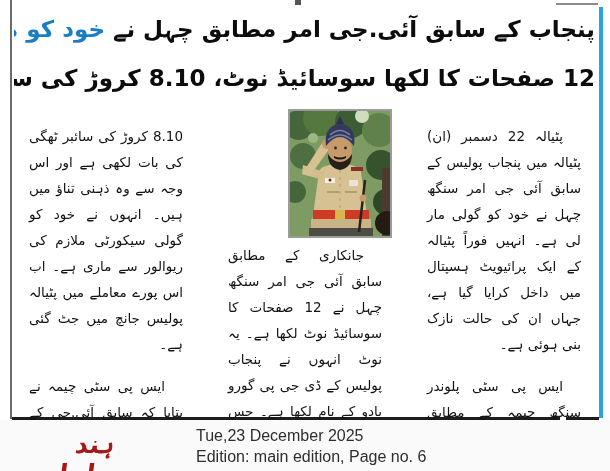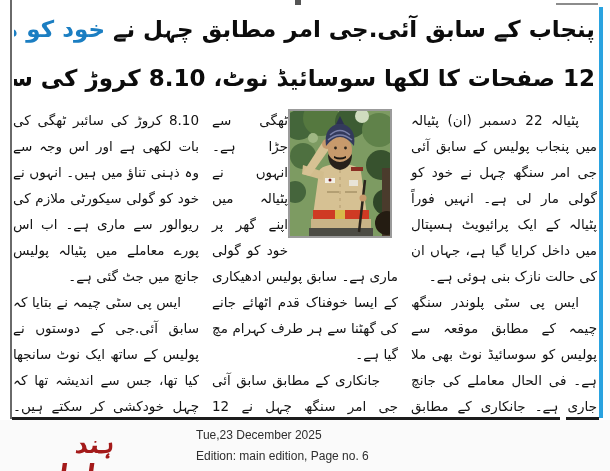--- a/index.html
+++ b/index.html
@@ -26,39 +26,39 @@
 
   
   .body-cols {
     position:absolute; top:107px; left:13px; right:13px; height:313px;
     display:flex; gap:13px; direction:rtl; overflow:hidden;
   }
   .col {
     flex:1 1 0; min-width:0; text-align:justify; color:#131313;
     font-size:13.5px; line-height:26px;
   }
-  .col p { margin:0; }
+  .col p { margin:16px; }
   .col p.ind { text-indent:18px; }
 
   
   .photo-wrap {
     float:right; width:102px; height:127px; margin:2px 6px 4px 0;
     border:1px solid #9b9b9b; box-sizing:content-box; background:#7d9b62;
   }
   .photo-wrap svg { display:block; }
 
   
   .footer { position:absolute; left:0; top:420px; width:610px; height:51px; background:#fafafa; }
   .logo {
     position:absolute; left:26px; top:10px; width:134px; text-align:center;
     direction:rtl; font-weight:bold; font-size:25px; color:#a41a1a;
     transform:skewX(-8deg); letter-spacing:-1px;
   }
   .meta { position:absolute; left:196px; top:5px; font-family:"Liberation Sans", sans-serif;
-    font-size:12px; line-height:21px; color:#2e2e2e; }
+    font-size:16px; line-height:21px; color:#2e2e2e; }
 </style>
 </head>
 <body>
 
 <div class="page">
 
   <div class="border-left"></div>
   <div class="border-right"></div>
   <div class="top-tick"></div>
   <div class="top-line"></div>
@@ -114,21 +114,20 @@
           <path d="M51,60 V100" stroke="#bea87c" stroke-width="1.5" stroke-dasharray="3 4"></path>
           <rect x="24" y="100" width="56" height="9" fill="#cf3a24"></rect>
           <rect x="46" y="100" width="10" height="9" fill="#d8b84a"></rect>
           <rect x="22" y="109" width="60" height="10" fill="#c9b487"></rect>
           <rect x="20" y="118" width="64" height="9" fill="#4c4c44"></rect>
           <line x1="76" y1="70" x2="70" y2="122" stroke="#2a241c" stroke-width="2.5"></line>
           <circle cx="74" cy="88" r="3.5" fill="#c79a6c"></circle>
           <rect x="0.5" y="0.5" width="101" height="126" fill="none" stroke="#9b9b9b"></rect>
         </svg>
       </span>
-      <p>ٹھگی سے جڑا ہے۔ انہوں نے پٹیالہ میں اپنے گھر پر خود کو گولی ماری ہے۔ سابق پولیس ادھیکاری کے ایسا خوفناک قدم اٹھائے جانے کی گھٹنا سے ہر طرف کہرام مچ گیا ہے۔</p>
       <p class="ind">جانکاری کے مطابق سابق آئی جی امر سنگھ چہل نے 12 صفحات کا سوسائیڈ نوٹ لکھا ہے۔ یہ نوٹ انہوں نے پنجاب پولیس کے ڈی جی پی گورو یادو کے نام لکھا ہے۔ جس میں انہوں نے اپنے ساتھ</p>
     </div>
 
     <div class="col">
       <p>8.10 کروڑ کی سائبر ٹھگی کی بات لکھی ہے اور اس وجہ سے وہ ذہنی تناؤ میں ہیں۔ انہوں نے خود کو گولی سیکورٹی ملازم کی ریوالور سے ماری ہے۔ اب اس پورے معاملے میں پٹیالہ پولیس جانچ میں جٹ گئی ہے۔</p>
       <p class="ind"><span>ایس پی سٹی چیمہ نے بتایا کہ سابق آئی.جی کے دوستوں نے پولیس کے ساتھ ایک نوٹ سانجھا کیا تھا، جس سے اندیشہ تھا کہ چہل خودکشی کر سکتے ہیں۔ جانکاری کی بنیاد پر متعلقہ تھانہ انچارج اور ڈی ایس پی فوراً سابق آئی جی کے گھر پہنچے، جہاں وہ زخمی </span></p>
     </div>
 
   </div>
 

